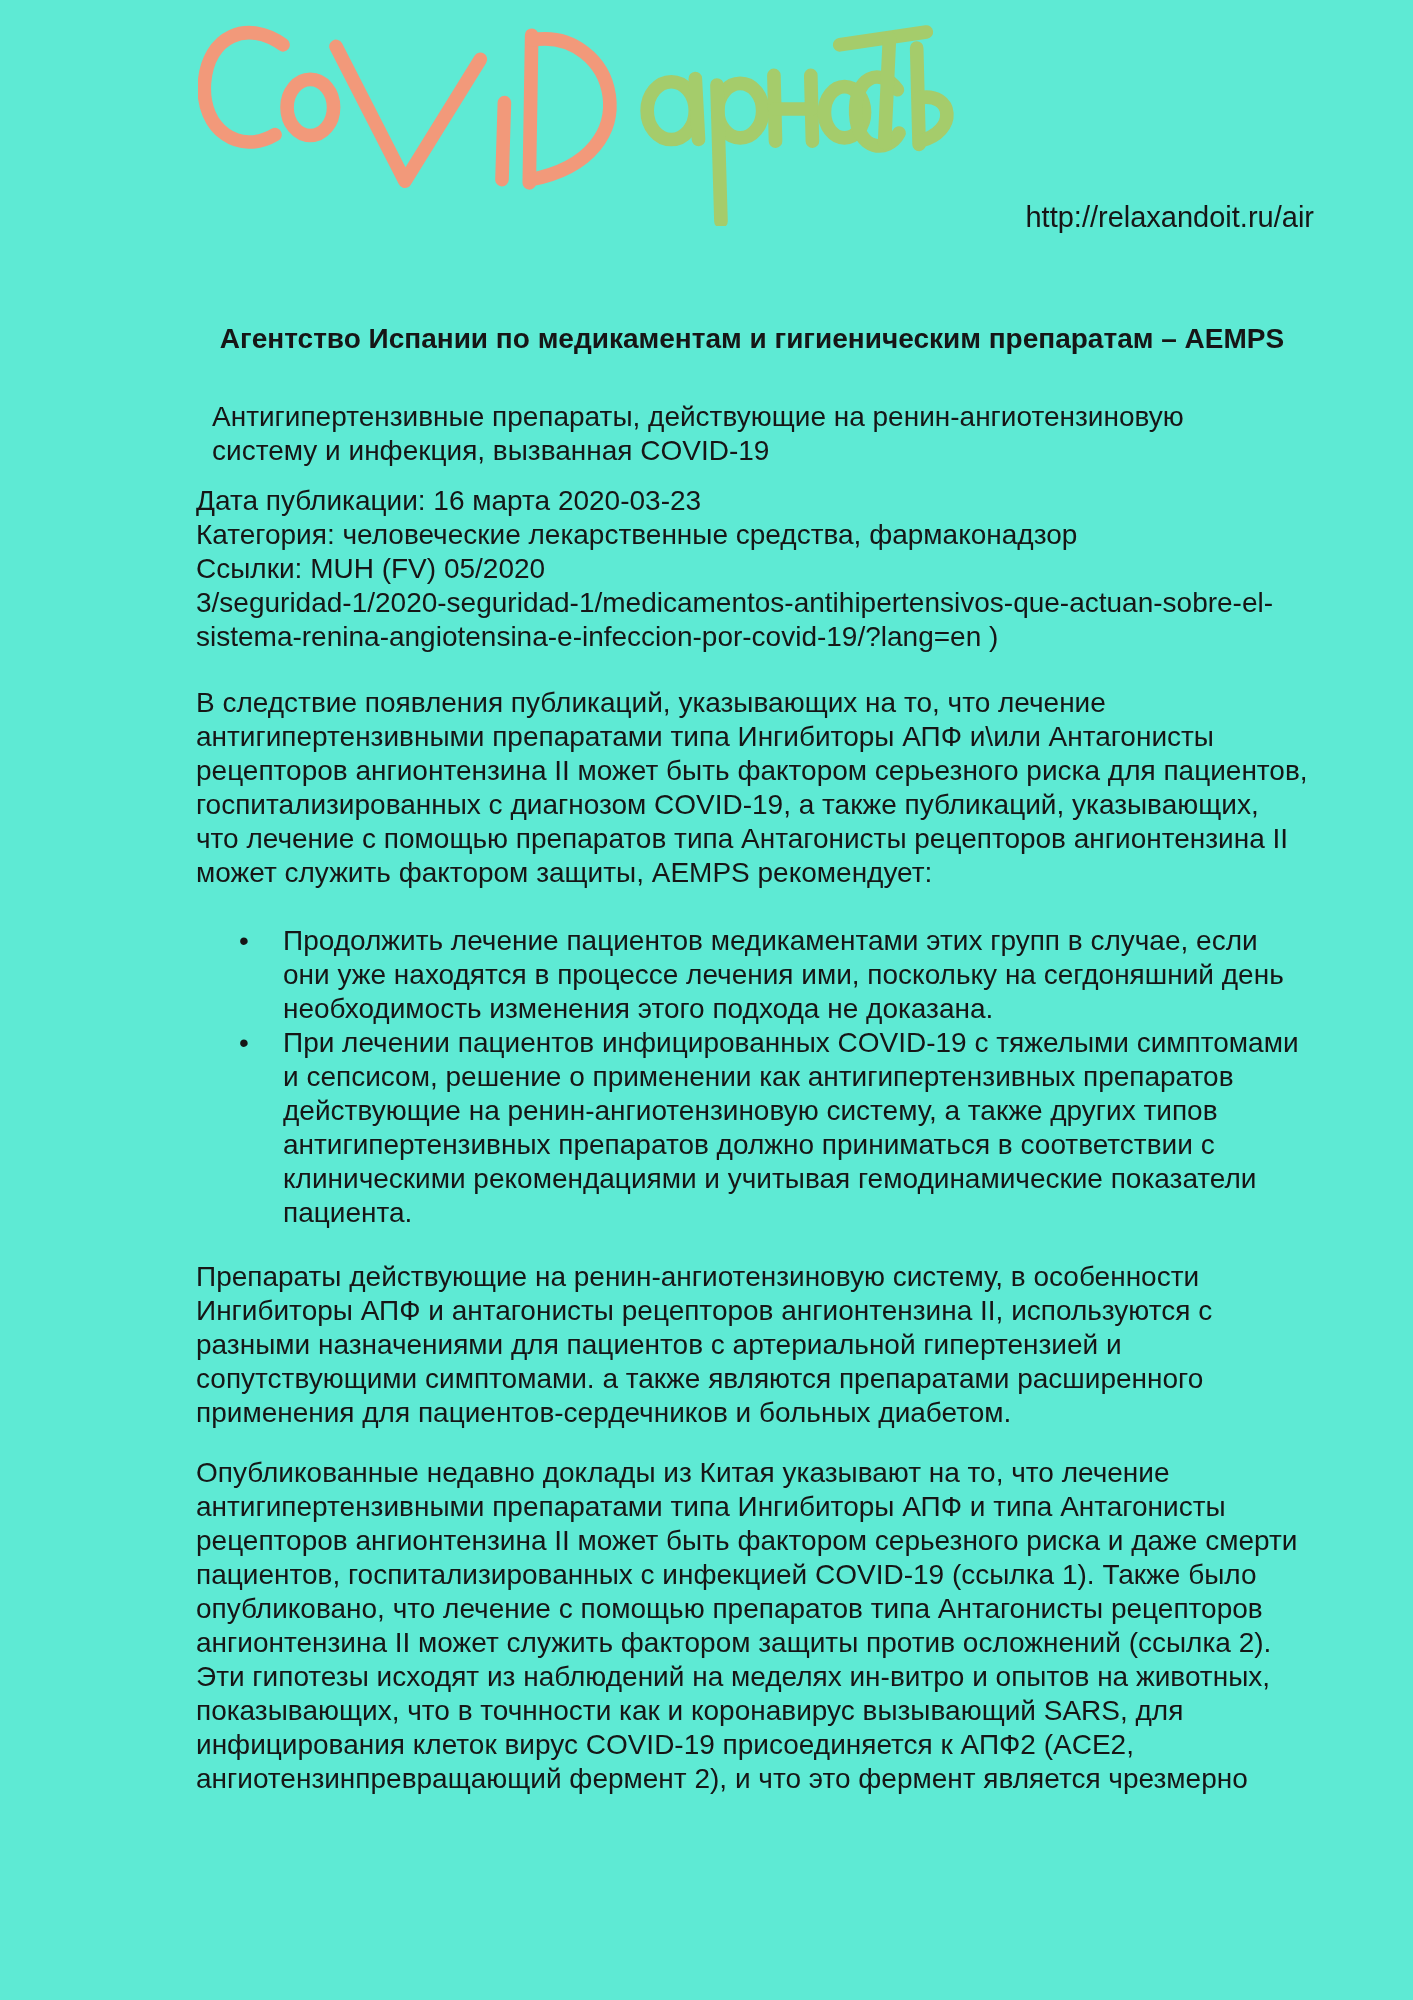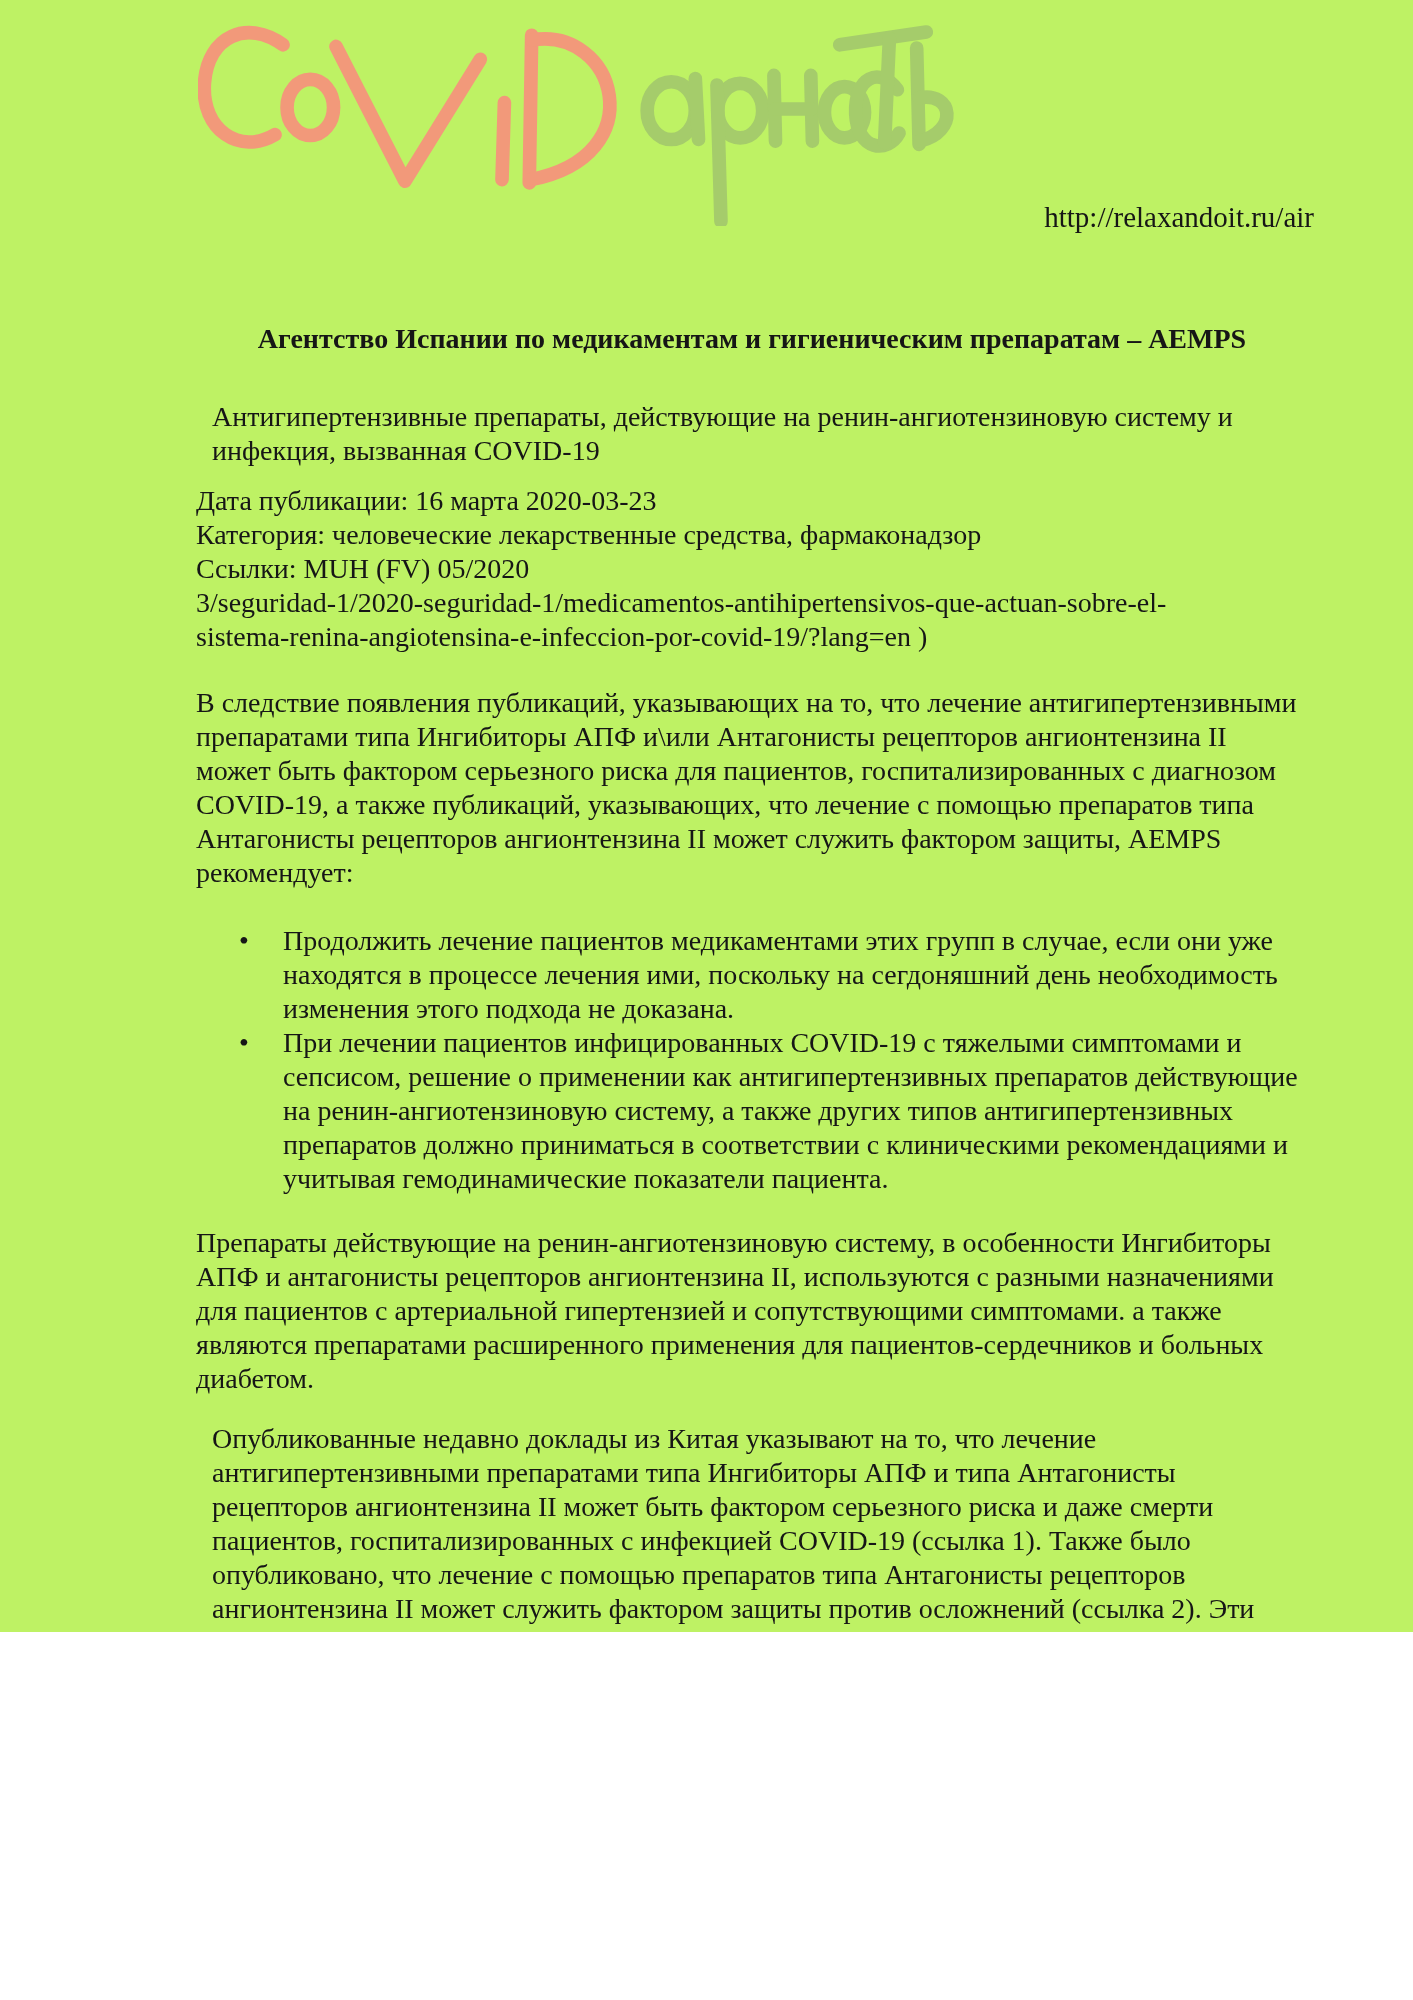--- a/index.html
+++ b/index.html
@@ -1,22 +1,22 @@
 <!DOCTYPE html>
 <html lang="ru"><head>
 <meta charset="utf-8">
 <style>
   html, body { margin: 0; padding: 0; background: #ffffff; }
   .page {
     position: relative;
     width: 1413px;
-    height: 1632px;
-    background: #bef264;
+    height: 2000px;
+    background: #5eead4;
     overflow: hidden;
-    font-family: Liberation Serif, serif;
+    font-family: Liberation Sans, sans-serif;
     color: #161616;
   }
   .logo {
     position: absolute;
     left: 198px;
     top: 24px;
     width: 762px;
   }
   .logo svg { display: block; width: 100%; height: auto; }
   .site-url {
@@ -55,21 +55,21 @@
     padding: 0 0 0 87px;
   }
   .recommendations li { position: relative; margin: 0; }
   .recommendations li::before {
     content: "\2022";
     position: absolute;
     left: -44px;
     top: 0;
   }
   .para-drugs { margin: 8px 0 26px 0; }
-  .para-reports { margin: 16px; }
+  .para-reports { margin: 0; }
 </style>
 </head>
 <body>
 
 <div class="page">
 
   <div class="logo">
     <svg viewBox="0 0 950 252" xmlns="http://www.w3.org/2000/svg" aria-hidden="true">
       <g fill="none" stroke-width="17" stroke-linecap="round" stroke-linejoin="round" stroke="#F2997A">
         <path d="M106,26 C62,-6 12,14 8,74 C4,132 52,164 96,138"></path>

